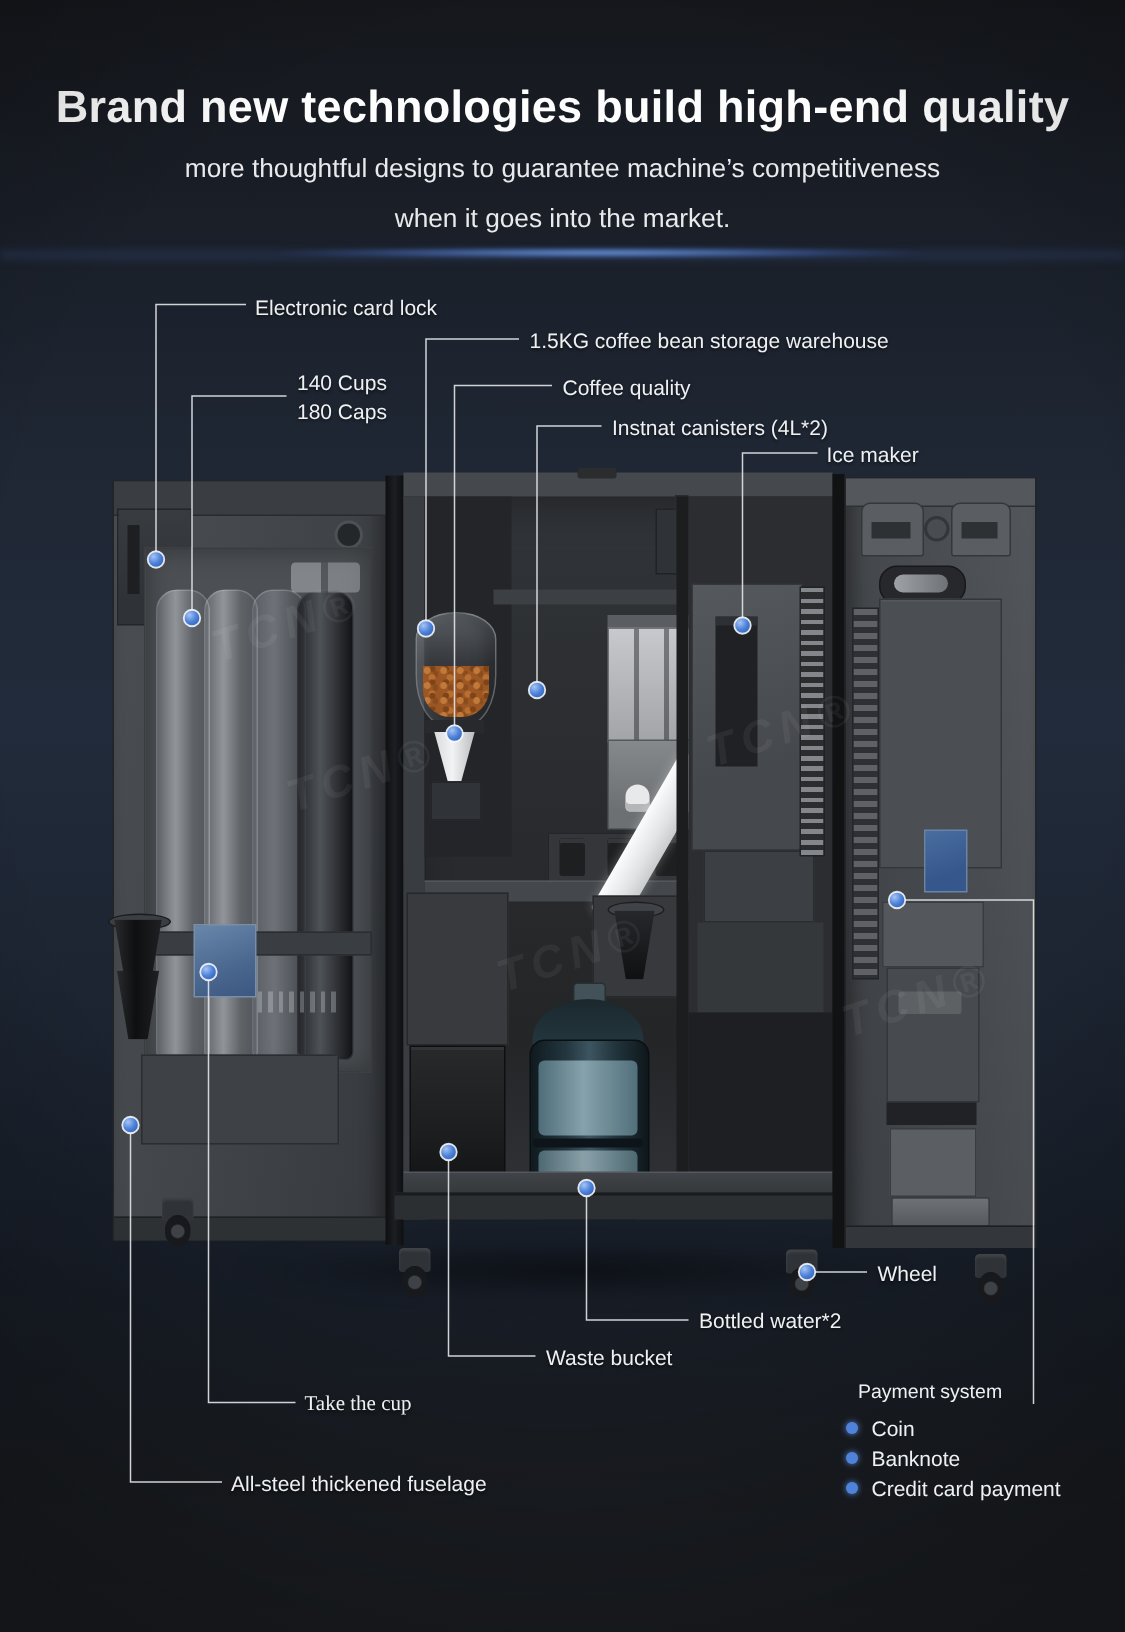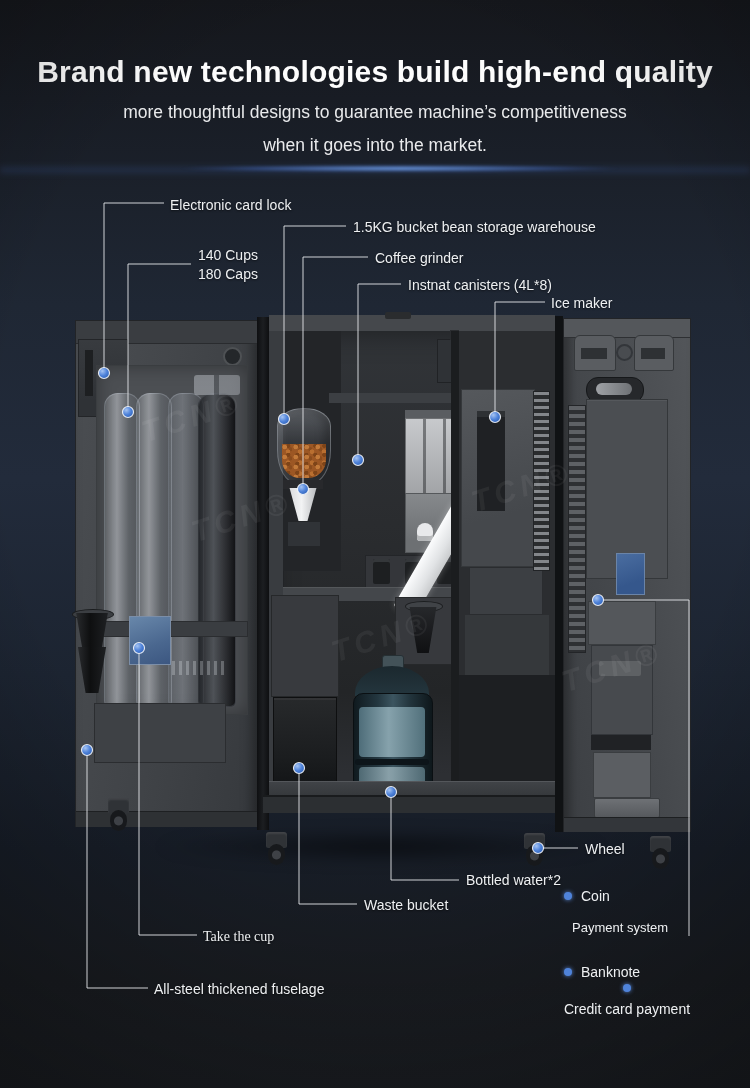--- a/index.html
+++ b/index.html
@@ -315,38 +315,38 @@
       <circle cx="87" cy="750" r="5.5"></circle>
       <circle cx="598" cy="600" r="5.5"></circle>
     </g>
   </svg>
 
   <div class="lbl" style="left:170px;top:196px;">Electronic card lock</div>
   <div class="lbl" style="left:198px;top:246px;">
     <div>140 Cups</div>
     <div>180 Caps</div>
   </div>
-  <div class="lbl" style="left:353px;top:218px;">1.5KG bucket bean storage warehouse</div>
-  <div class="lbl" style="left:375px;top:249px;">Coffee grinder</div>
-  <div class="lbl" style="left:408px;top:276px;">Instnat canisters (4L*8)</div>
+  <div class="lbl" style="left:353px;top:218px;">1.5KG coffee bean storage warehouse</div>
+  <div class="lbl" style="left:375px;top:249px;">Coffee quality</div>
+  <div class="lbl" style="left:408px;top:276px;">Instnat canisters (4L*2)</div>
   <div class="lbl" style="left:551px;top:294px;">Ice maker</div>
   <div class="lbl" style="left:585px;top:840px;">Wheel</div>
   <div class="lbl" style="left:466px;top:871px;">Bottled water*2</div>
   <div class="lbl" style="left:364px;top:896px;">Waste bucket</div>
   <div class="lbl" style="left:203px;top:927px;font-family:Liberation Serif, serif;">Take the cup</div>
   <div class="lbl" style="left:154px;top:980px;">All-steel thickened fuselage</div>
 
   <div class="pay-title">Payment system</div>
-  <div class="pay-row" style="top:888px;">
+  <div class="pay-row" style="top:944px;">
     <i class="pay-dot"></i>
     <span>Coin</span>
   </div>
   <div class="pay-row" style="top:964px;text-align:right;">
     <i class="pay-dot"></i>
     <span>Banknote</span>
   </div>
-  <div class="pay-row" style="top:984px;flex-direction:column;">
+  <div class="pay-row" style="top:984px;">
     <i class="pay-dot"></i>
     <span>Credit card payment</span>
   </div>
 
   <div class="vignette"></div>
 </div>
 
 </body></html>

